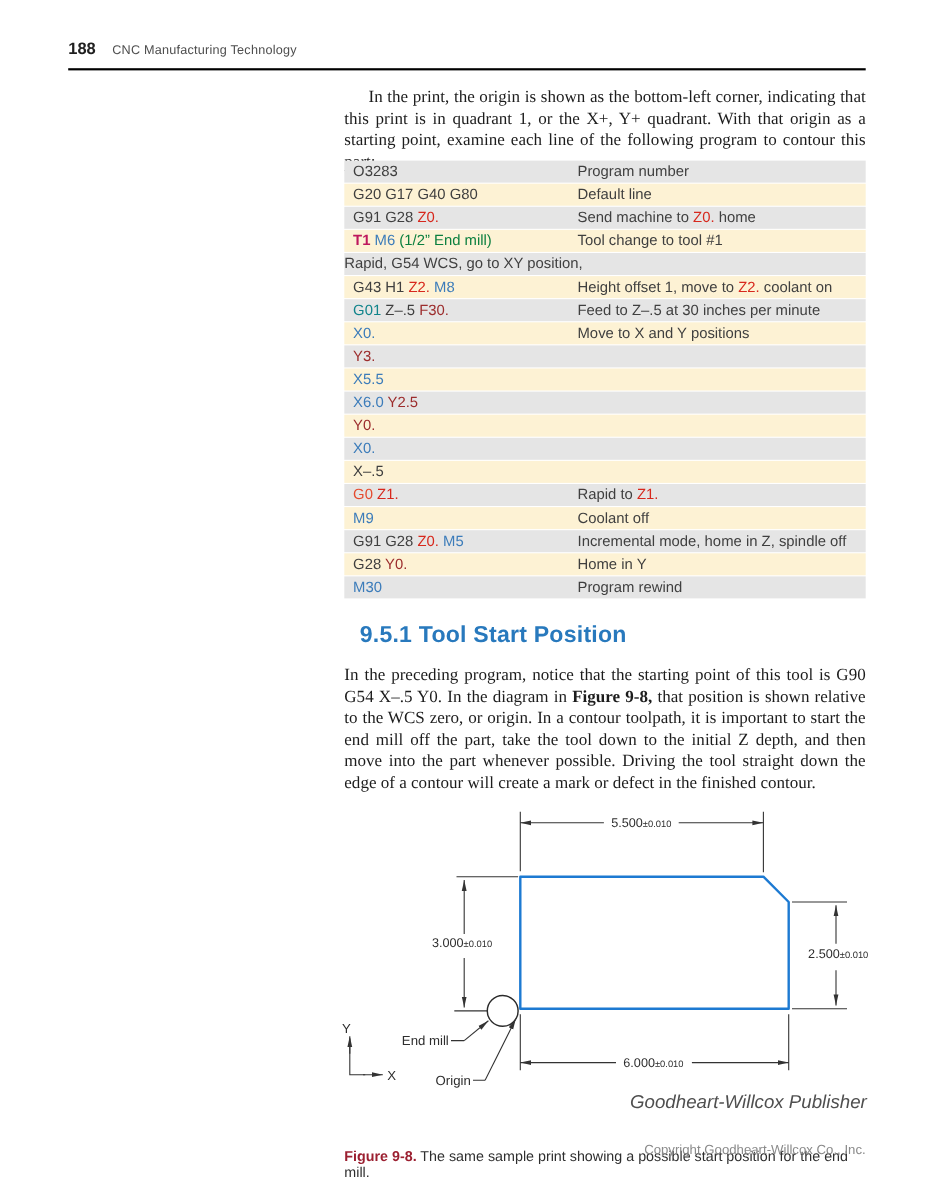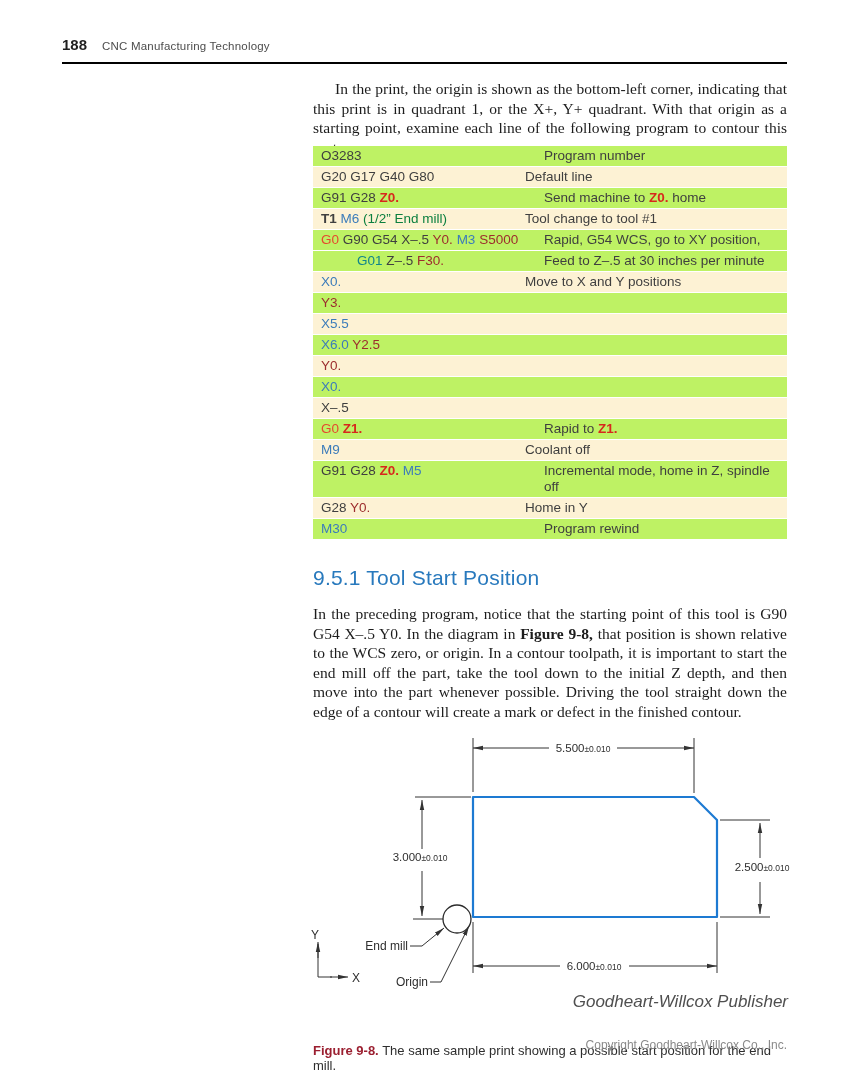--- a/index.html
+++ b/index.html
@@ -20,38 +20,38 @@
     position:absolute;left:313px;width:474px;
     font-family:"Liberation Serif",serif;font-size:15.5px;line-height:19.5px;
     color:#1c1c1c;text-align:justify;margin:0;
   }
   #intro{top:79px;text-indent:22px;}
   #para2{top:604px;}
   .figref{font-weight:bold;}
   
   .ptable{position:absolute;left:313px;top:146px;width:474px;}
   .prow{display:flex;margin-bottom:1px;}
-  .prow.dark{background:#bef264;gap:19px;}
+  .prow.dark{background:#e5e5e5;}
   .prow.light{background:#fdf2d4;}
   .cell{font-size:13.5px;line-height:16px;padding:2px 0 2px;color:#3f3f3f;}
   .cell.code{width:204px;padding-left:8px;flex:none;}
   .cell.desc{flex:1;padding-right:6px;}
   .cell.desc .wrap{padding-left:15px;}
   .seg-d{color:#3f3f3f;}
   .seg-r{color:#e54a2e;}
-  .seg-rb{color:#d7281d;font-weight:bold;}
+  .seg-rb{color:#d7281d;font-weight:normal;}
   .seg-m{color:#9c2d2d;}
   .seg-b{color:#3c7cba;}
-  .seg-p{color:#404040;font-weight:bold;}
-  .seg-t{color:#11848b;margin-left:36px;}
+  .seg-p{color:#be185d;font-weight:bold;}
+  .seg-t{color:#11848b;}
   .seg-g{color:#0b7f3f;}
   
   .sechead{
-    position:absolute;left:313px;top:566px;margin:0;
-    font-size:21px;font-weight:400;color:#2879bd;letter-spacing:.2px;
+    position:absolute;left:327px;top:566px;margin:0;
+    font-size:21px;font-weight:700;color:#2879bd;letter-spacing:.2px;
   }
   
   #figsvg{position:absolute;left:300px;top:726px;}
   .dimline{stroke:#333;stroke-width:1;fill:none;}
   .dimtext{font-family:"Liberation Sans",sans-serif;font-size:11.5px;fill:#2e2e2e;}
   .dimtol{font-size:8.5px;}
   .cadlabel{font-family:"Liberation Sans",sans-serif;font-size:12px;fill:#2e2e2e;}
   .credit{
     position:absolute;right:61px;top:992px;font-size:17px;font-style:italic;color:#4f4f4f;
   }
@@ -92,23 +92,28 @@
         <div><span class="seg-d">Send machine to </span><span class="seg-rb">Z0.</span><span class="seg-d"> home</span></div>
       </div>
     </div>
     <div class="prow light">
       <div class="cell code"><span class="seg-p">T1</span><span class="seg-d"> </span><span class="seg-b">M6</span><span class="seg-d"> </span><span class="seg-g">(1/2” End mill)</span></div>
       <div class="cell desc">
         <div><span class="seg-d">Tool change to tool #1</span></div>
       </div>
     </div>
     <div class="prow dark">
-      <div class="cell code"><span class="seg-r">G0</span><span class="seg-d"> G90 G54 X–.5 </span><span class="seg-m">Y0.</span><span class="seg-d"> </span><span class="seg-b">M3</span><span class="seg-d"> </span><span class="seg-m">S5000</span></div>
       <div class="cell desc">
         <div><span class="seg-d">Rapid, G54 WCS, go to XY position,</span></div>
+      </div>
+    </div>
+    <div class="prow light">
+      <div class="cell code"><span class="seg-d">G43 H1 </span><span class="seg-rb">Z2.</span><span class="seg-d"> </span><span class="seg-b">M8</span></div>
+      <div class="cell desc">
+        <div><span class="seg-d">Height offset 1, move to </span><span class="seg-rb">Z2.</span><span class="seg-d"> coolant on</span></div>
       </div>
     </div>
     <div class="prow dark">
       <div class="cell code"><span class="seg-t">G01</span><span class="seg-d"> Z–.5 </span><span class="seg-m">F30.</span></div>
       <div class="cell desc">
         <div><span class="seg-d">Feed to Z–.5 at 30 inches per minute</span></div>
       </div>
     </div>
     <div class="prow light">
       <div class="cell code"><span class="seg-b">X0.</span></div>

